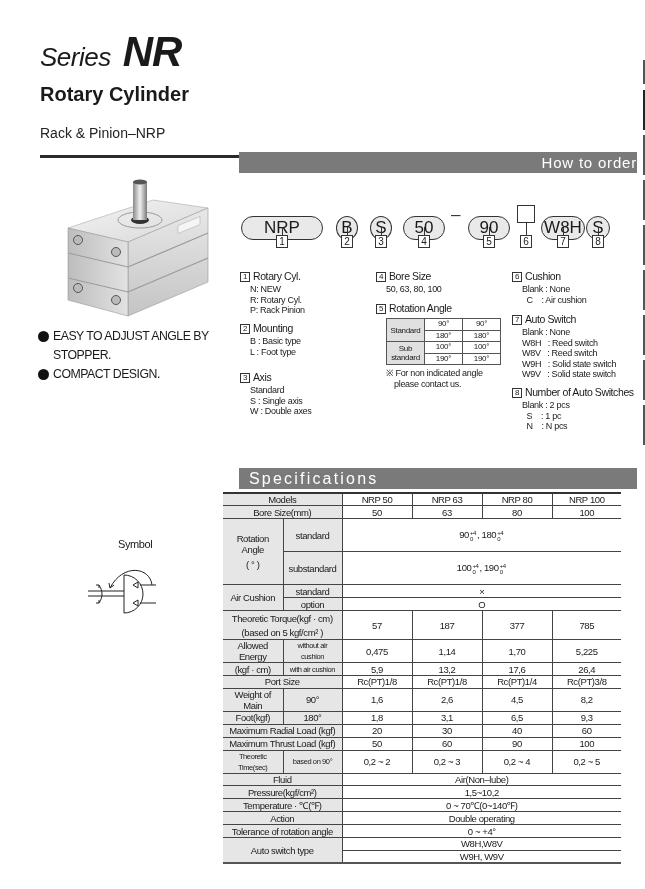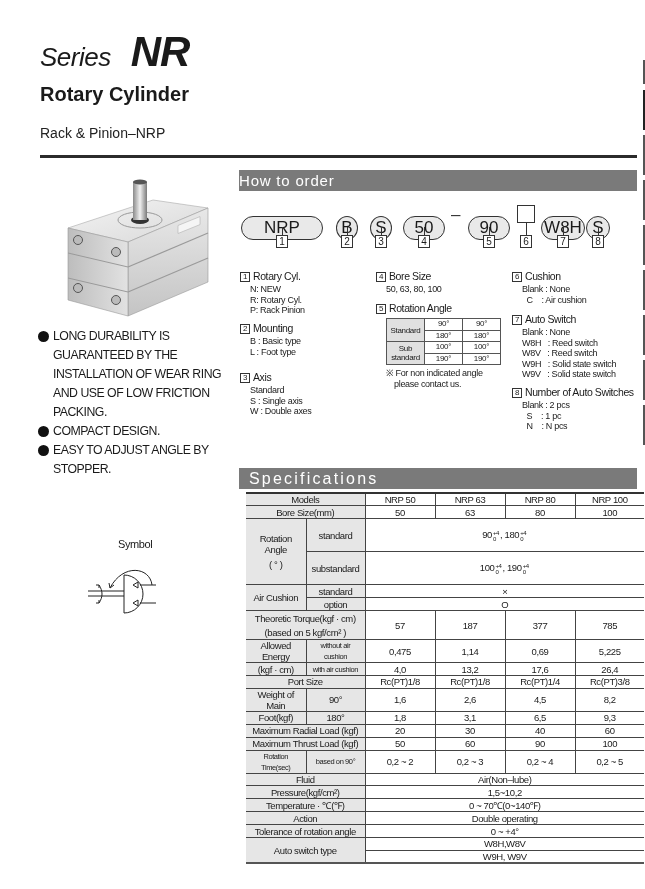--- a/index.html
+++ b/index.html
@@ -1,38 +1,38 @@
 <!DOCTYPE html>
 <html><head>
 <meta charset="utf-8">
 <style>
   * { box-sizing: border-box; margin: 0; padding: 0; }
   html, body { width: 645px; height: 889px; background: #ffffff; overflow: hidden; }
   body { position: relative; font-family: "Liberation Sans", sans-serif; color: #1a1a1a; }
 
   .series { position: absolute; left: 40px; top: 28px; white-space: nowrap; }
   .series .s1 { font-style: italic; font-size: 26px; letter-spacing: -0.5px; }
-  .series .s2 { font-style: italic; font-weight: bold; font-size: 42px; letter-spacing: -1px; margin-left: 20px; }
+  .series .s2 { font-style: italic; font-weight: bold; font-size: 42px; letter-spacing: -1px; margin-left: 12px; }
   .subtitle { position: absolute; left: 40px; top: 83px; font-size: 20px; font-weight: bold; }
   .sub2 { position: absolute; left: 40px; top: 125px; font-size: 14px; color: #222; }
   .hrule { position: absolute; left: 40px; top: 155px; width: 597px; height: 3px; background: #2b2b2b; }
 
   .rside { position: absolute; left: 643px; width: 2px; background: #555; }
 
   .product { position: absolute; left: 48px; top: 170px; width: 170px; height: 150px; }
 
   .features { position: absolute; left: 38px; top: 327px; width: 200px; font-size: 12.3px; line-height: 19px; letter-spacing: -0.5px; }
   .feat { position: relative; padding-left: 15px; }
   .feat .dot { position: absolute; left: 0; top: 4px; width: 11px; height: 11px; border-radius: 50%; background: #111; }
 
   .symbol-label { position: absolute; left: 118px; top: 538px; font-size: 11px; letter-spacing: -0.4px; }
   .symbol { position: absolute; left: 88px; top: 565px; width: 72px; height: 52px; }
 
   .bar { position: absolute; left: 239px; width: 398px; height: 21px; background: #7a7a7a; color: #fff; }
-  .bar.order { top: 170px; text-align: left; font-size: 15px; line-height: 21px; letter-spacing: 0.8px; }
+  .bar.order { top: 152px; text-align: right; font-size: 15px; line-height: 21px; letter-spacing: 0.8px; }
   .bar.spec { top: 468px; font-size: 16px; line-height: 21px; padding-left: 10px; letter-spacing: 2.2px; }
 
   .code-row { position: absolute; top: 203px; left: 239px; width: 398px; height: 50px; }
   .pill { position: absolute; top: 13px; height: 24px; border: 1.5px solid #333; border-radius: 14px; background: #e9e9e9; font-size: 17px; line-height: 22px; text-align: center; color: #1a1a1a; }
   .pill.circ { border-radius: 50%; }
   .pill.sq { border-radius: 0; background: #fff; }
   .dash { position: absolute; top: 0; font-size: 17px; line-height: 24px; color: #333; }
   .stem { position: absolute; top: 24px; width: 1px; height: 8px; background: #333; }
   .num { position: absolute; top: 32px; width: 12px; height: 13px; border: 1px solid #333; font-size: 10px; line-height: 11px; text-align: center; background: #fff; }
 
@@ -40,21 +40,21 @@
   .opt .h { font-size: 10.5px; line-height: 13px; margin-bottom: 1px; display: flex; align-items: center; letter-spacing: -0.4px; }
   .opt .h .nb { display: inline-block; width: 10px; height: 10px; border: 1px solid #333; font-size: 8px; line-height: 8px; text-align: center; margin-right: 3px; }
   .opt .ln { padding-left: 10px; white-space: pre; }
 
   .rot-table { border-collapse: collapse; margin: 3px 0 3px 10px; font-size: 8px; }
   .rot-table td { border: 1px solid #555; height: 11px; text-align: center; padding: 0 3px; }
   .rot-table td.hd { background: #e0e0e0; width: 38px; line-height: 9px; }
   .rot-table td.v { width: 38px; }
   .rot-table tr.sep td { border-top: 1.5px solid #333; }
 
-  .spec-table { position: absolute; left: 246px; top: 492px; width: 398px; border-collapse: collapse; font-size: 9.5px; letter-spacing: -0.4px; }
+  .spec-table { position: absolute; left: 223px; top: 492px; width: 398px; border-collapse: collapse; font-size: 9.5px; letter-spacing: -0.4px; }
   .spec-table td { border: 1px solid #444; text-align: center; height: 12.9px; padding: 0 2px; line-height: 11px; }
   .spec-table td.lab { background: #e6e6e6; }
   .spec-table td.small { font-size: 7.5px; }
   .spec-table tr { border-left: none; }
   .spec-table { border-top: 2px solid #333; border-bottom: 2px solid #555; }
   .spec-table td:first-child { border-left: none; }
   .spec-table td:last-child { border-right: none; }
   .tolblk { display: inline-block; vertical-align: middle; line-height: 6px; font-size: 6px; text-align: left; margin: 0 1px; }
 </style>
 </head>
@@ -109,23 +109,22 @@
   <circle cx="30" cy="118" r="4.5" fill="#bbb" stroke="#555" stroke-width="1"></circle>
   <circle cx="68" cy="130" r="4.5" fill="#bbb" stroke="#555" stroke-width="1"></circle>
   <ellipse cx="92" cy="50" rx="22" ry="8" fill="none" stroke="#999" stroke-width="1"></ellipse>
   <ellipse cx="92" cy="50" rx="9" ry="4" fill="#333"></ellipse>
   <rect x="85" y="12" width="14" height="38" fill="url(#gShaft)"></rect>
   <ellipse cx="92" cy="12" rx="7" ry="2.5" fill="#555"></ellipse>
   <rect x="130" y="56" width="22" height="8" fill="#f5f5f5" stroke="#aaa" stroke-width="0.5" transform="skewY(-22) translate(0,52)"></rect>
 </svg>
 
 <div class="features">
-  <div class="feat"><span class="dot"></span><span>LONG DURABILITY IS GUARANTEED BY THE INSTALLATION OF WEAR RING AND USE OF LOW FRICTION PACKING.</span></div>
+  <div class="feat"><span class="dot"></span><span>EASY TO ADJUST ANGLE BY STOPPER.</span></div>
   <div class="feat"><span class="dot"></span><span>COMPACT DESIGN.</span></div>
-  <div class="feat"><span class="dot"></span><span>EASY TO ADJUST ANGLE BY STOPPER.</span></div>
 </div>
 
 <div class="symbol-label">Symbol</div>
 <svg class="symbol" viewBox="0 0 72 52">
   <g fill="none" stroke="#222" stroke-width="1">
     <line x1="0" y1="26" x2="36" y2="26"></line>
     <line x1="0" y1="31" x2="36" y2="31"></line>
     <path d="M36,10 A 18 18 0 0 1 36 48"></path>
     <line x1="36" y1="10" x2="36" y2="48"></line>
     <line x1="52" y1="20" x2="68" y2="20"></line>
@@ -333,27 +332,27 @@
     <td>57</td>
     <td>187</td>
     <td>377</td>
     <td>785</td>
   </tr>
   <tr>
     <td class="lab">Allowed Energy</td>
     <td class="lab small">without air cushion</td>
     <td>0,475</td>
     <td>1,14</td>
-    <td>0,69</td>
+    <td>1,70</td>
     <td>5,225</td>
   </tr>
   <tr>
     <td class="lab">(kgf · cm)</td>
     <td class="lab small">with air cushion</td>
-    <td>4,0</td>
+    <td>5,9</td>
     <td>13,2</td>
     <td>17,6</td>
     <td>26,4</td>
   </tr>
   <tr>
     <td class="lab" colspan="2">Port Size</td>
     <td>Rc(PT)1/8</td>
     <td>Rc(PT)1/8</td>
     <td>Rc(PT)1/4</td>
     <td>Rc(PT)3/8</td>
@@ -382,21 +381,21 @@
     <td>60</td>
   </tr>
   <tr>
     <td class="lab" colspan="2">Maximum Thrust Load (kgf)</td>
     <td>50</td>
     <td>60</td>
     <td>90</td>
     <td>100</td>
   </tr>
   <tr>
-    <td class="lab small">Rotation Time(sec)</td>
+    <td class="lab small">Theoretic Time(sec)</td>
     <td class="lab small">based on 90°</td>
     <td>0,2 ~ 2</td>
     <td>0,2 ~ 3</td>
     <td>0,2 ~ 4</td>
     <td>0,2 ~ 5</td>
   </tr>
   <tr>
     <td class="lab" colspan="2">Fluid</td>
     <td colspan="4">Air(Non–lube)</td>
   </tr>

